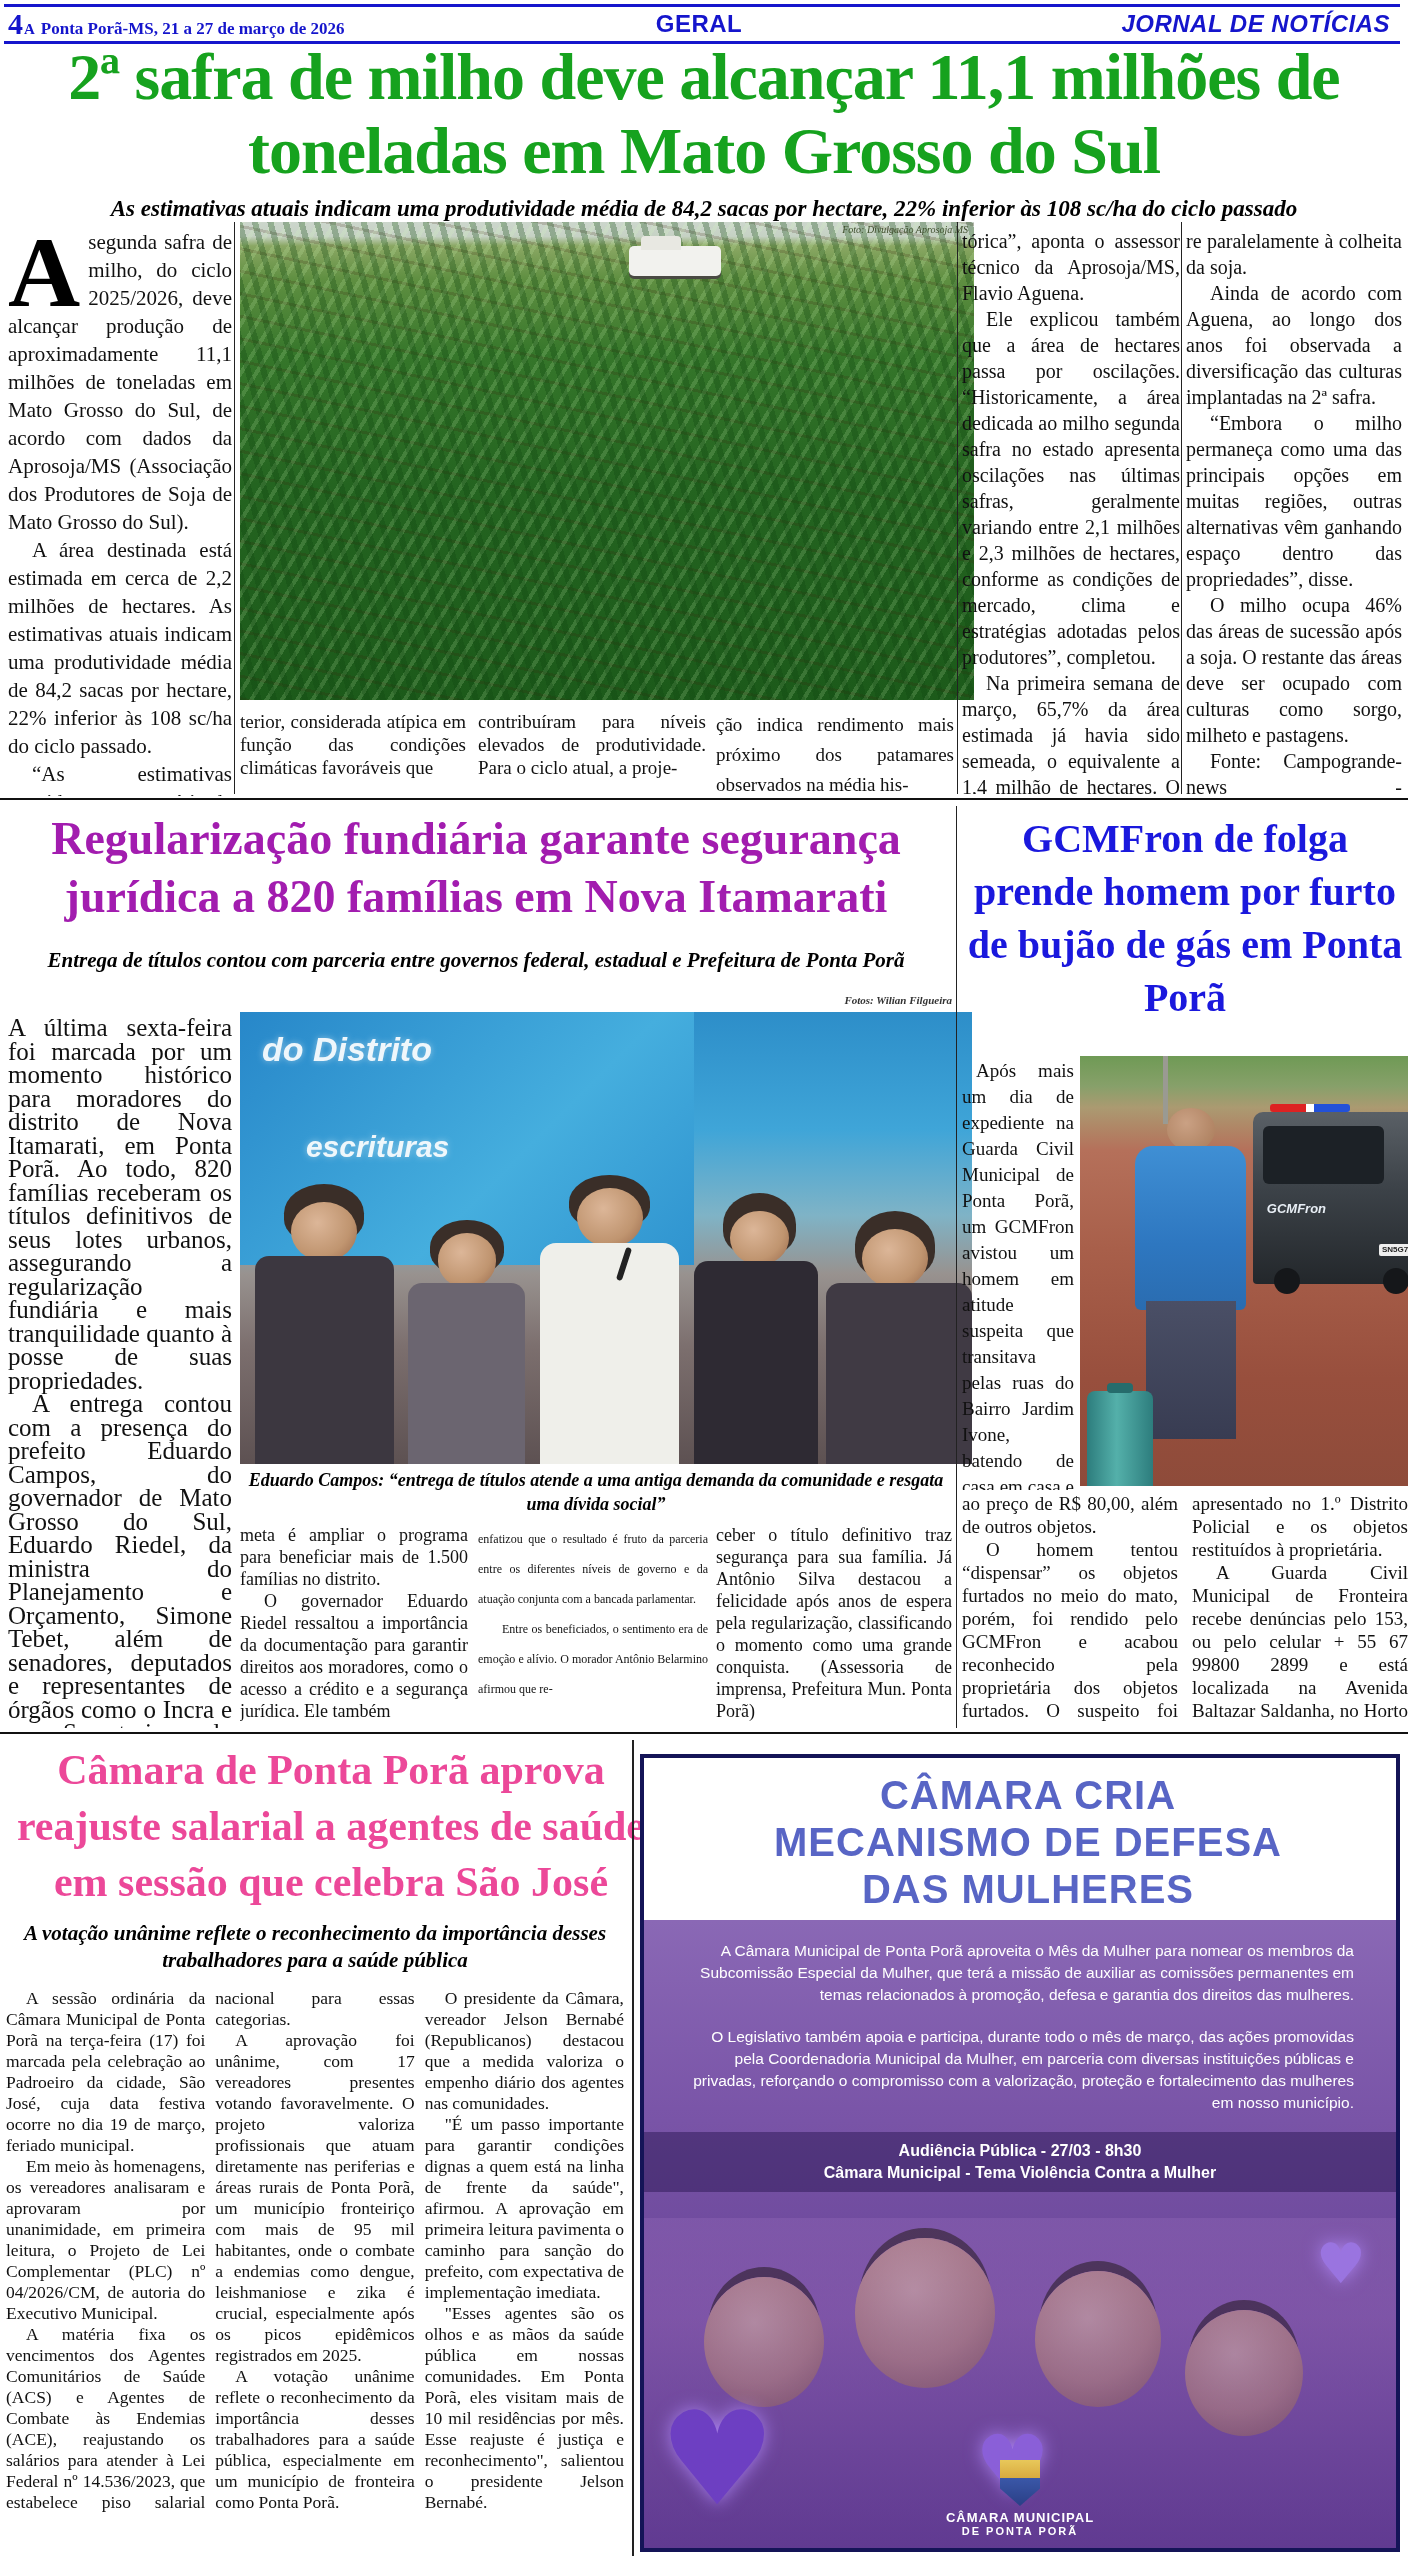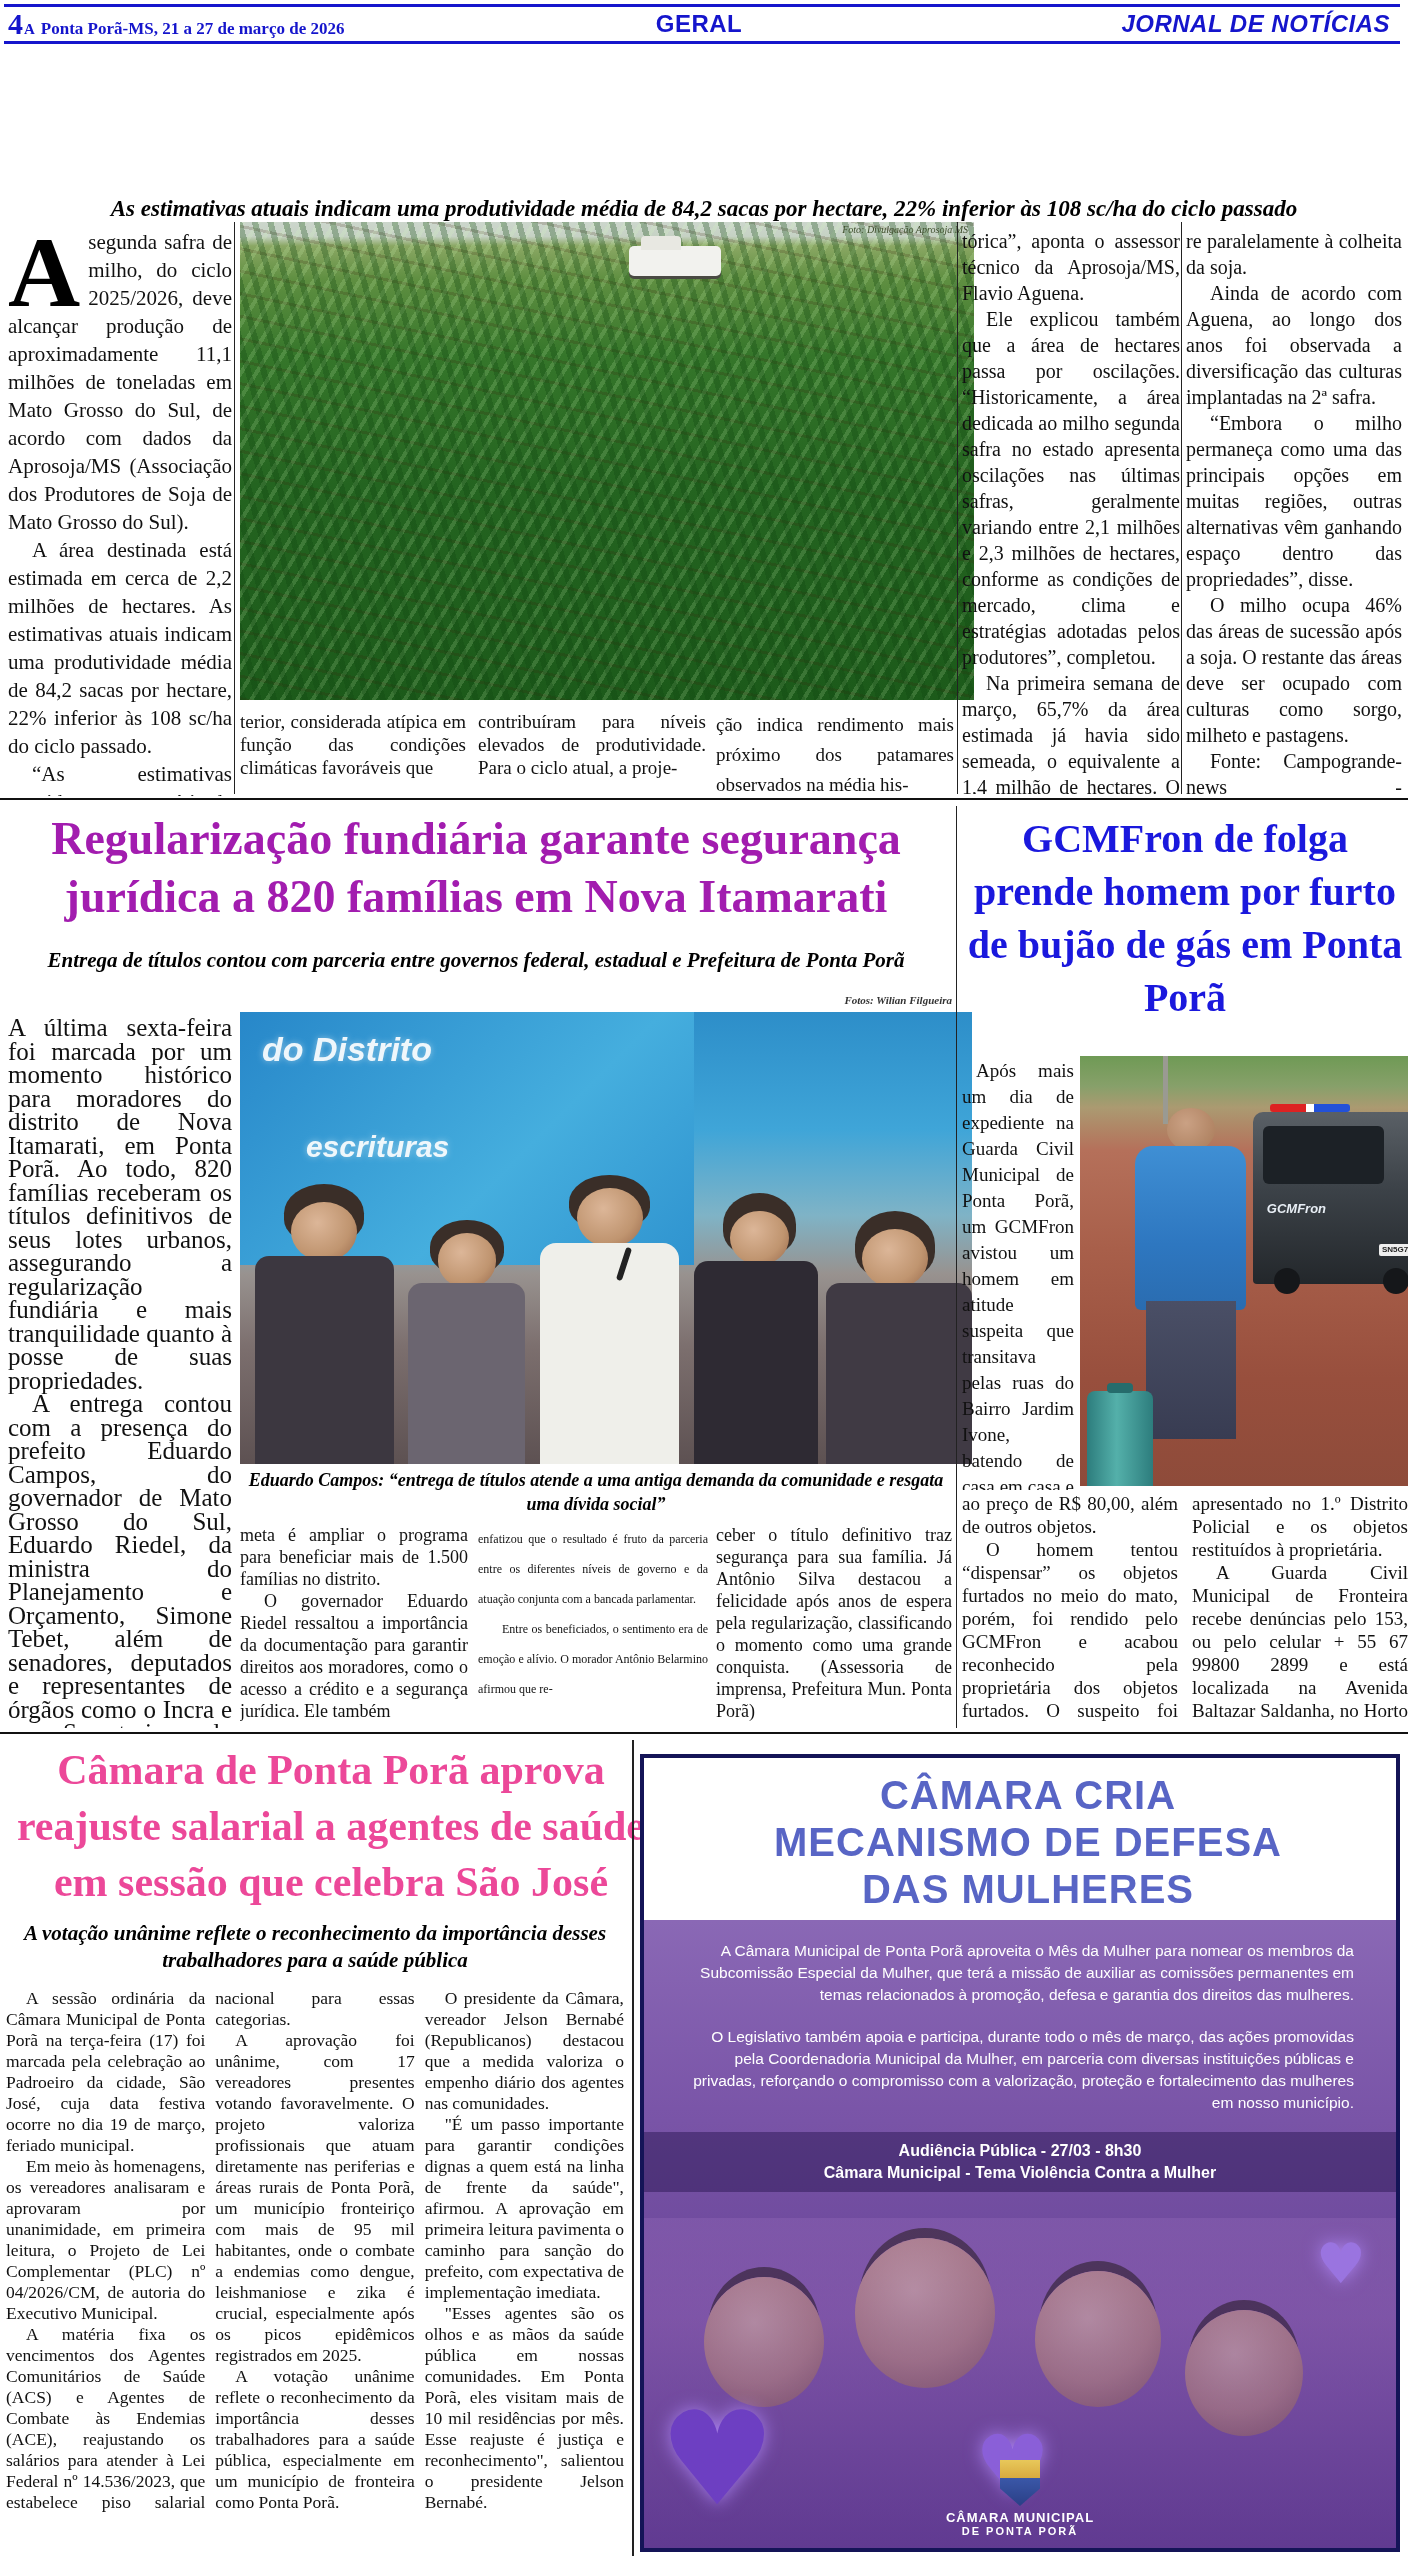--- a/index.html
+++ b/index.html
@@ -160,20 +160,21 @@
   <div class="hdr">
     <div class="left">
       <span class="num">4</span>
       <span class="numA">A</span>
       <span class="date">Ponta Porã-MS, 21 a 27 de março de 2026</span>
     </div>
     <div class="mid">GERAL</div>
     <div class="right">JORNAL DE NOTÍCIAS</div>
   </div>
 
+  <div class="h-green">2ª safra de milho deve alcançar 11,1 milhões de toneladas em Mato Grosso do Sul</div>
   <div class="sub1">As estimativas atuais indicam uma produtividade média de 84,2 sacas por hectare, 22% inferior às 108 sc/ha do ciclo passado</div>
 
   <div class="col c1">
     <p class="ni"><span class="dropcap">A</span><span>segunda safra de milho, do ciclo 2025/2026, deve alcançar produção de aproximadamente 11,1 milhões de toneladas em Mato Grosso do Sul, de acordo com dados da Aprosoja/MS (Associação dos Produtores de Soja de Mato Grosso do Sul).</span></p>
     <p>A área destinada está estimada em cerca de 2,2 milhões de hectares. As estimativas atuais indicam uma produtividade média de 84,2 sacas por hectare, 22% inferior às 108 sc/ha do ciclo passado.</p>
     <p>“As estimativas consideram um cenário de acomodação após a safra an-</p>
   </div>
 
   <div class="photo ph1">
     <div class="tex"></div>

